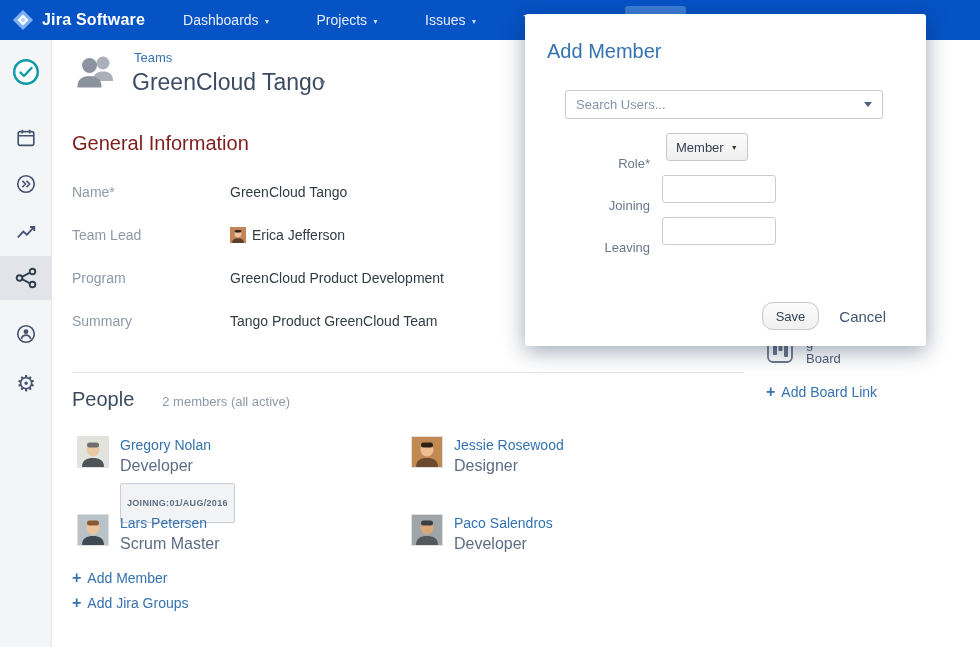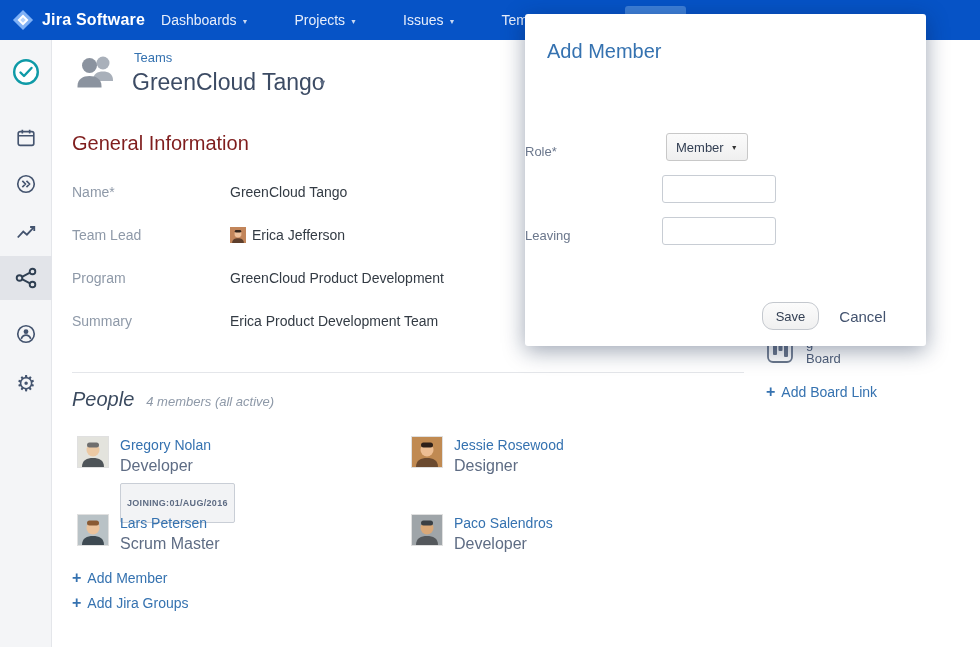--- a/index.html
+++ b/index.html
@@ -4,21 +4,21 @@
 <style>
   * { box-sizing: border-box; margin: 0; padding: 0; }
   html,body { width: 980px; height: 647px; }
   body { font-family: "Liberation Sans", sans-serif; background:#fff; }
   .app { position:relative; width:980px; height:647px; overflow:hidden; background:#fff; }
 
   
   .topnav { position:absolute; top:0; left:0; width:980px; height:40px; background:#0653C6; display:flex; align-items:center; }
   .brand { display:flex; align-items:center; gap:8px; margin-left:12px; text-decoration:none; cursor:pointer; }
   .brand-text { color:#fff; font-size:16px; font-weight:bold; letter-spacing:.2px; }
-  .navitems { display:flex; align-items:center; margin-left:16px; gap:46px; }
+  .navitems { display:flex; align-items:center; margin-left:38px; gap:46px; }
   .navitem { display:flex; align-items:center; gap:5px; color:#E7EEFB; font-size:14px; text-decoration:none; cursor:pointer; }
   .navitem .caret { font-size:7px; color:#C9D9F2; line-height:1; padding-top:2px; }
   .create-btn { position:absolute; left:625px; top:6px; width:61px; height:28px; background:#3E7FD8; border:none; border-radius:3px; color:#fff; font-size:14px; font-family:inherit; cursor:pointer; }
 
   
   .sidebar { position:absolute; top:40px; left:0; width:52px; height:607px; background:#F4F5F7; border-right:1px solid #E4E6EA; }
   .side-item { position:absolute; left:0; width:52px; height:28px; display:flex; align-items:center; justify-content:center; cursor:pointer; }
   .side-item.active-box { height:44px; background:#E2E4E9; }
   .gear-glyph { font-size:22px; color:#44546F; line-height:1; }
 
@@ -31,21 +31,21 @@
   
   .section-heading { position:absolute; left:72px; font-size:20px; font-weight:400; color:#7f1d1d; }
   .gi-heading { top:132px; }
   .fields { position:absolute; left:72px; top:170px; width:620px; }
   .frow { display:flex; align-items:center; height:43px; }
   .frow .flabel { width:158px; flex:none; font-size:14px; color:#8E99A8; }
   .frow .fvalue { font-size:14px; color:#333B44; display:flex; align-items:center; gap:6px; }
   .divider { position:absolute; left:72px; top:372px; width:672px; height:1px; background:#E4E6EA; }
 
   
-  .people-head { position:absolute; left:72px; top:388px; display:flex; align-items:baseline; gap:12px;font-style:italic; }
+  .people-head { position:absolute; left:72px; top:388px; display:flex; align-items:baseline; gap:28px; }
   .people-head h2 { font-size:20px; font-weight:400; color:#3B4A5F; }
   .people-sub { font-size:13px; color:#8E99A8; }
   .member { position:absolute; display:flex; gap:12px; align-items:flex-start; }
   .member .avatar { flex:none; outline:1px solid rgba(0,0,0,.12); }
   .member-name { font-size:14px; color:#3572B0; text-decoration:none; cursor:pointer; display:block; }
   .member-role { font-size:16px; color:#5E6C84; margin-top:4px; }
   .badge { display:inline-block; margin-top:8px; font-size:9px; font-weight:bold; letter-spacing:.3px; color:#5E6C84; background:#F2F3F5; border:1px solid #C9CED6; border-radius:2px; padding:14px 6px; }
   .add-link { position:absolute; display:flex; align-items:center; gap:6px; text-decoration:none; cursor:pointer; }
   .add-link .plus { color:#3572B0; font-size:16px; font-weight:bold; line-height:1; }
   .add-link .add-label { color:#3572B0; font-size:14px; }
@@ -55,21 +55,21 @@
   .board-text { font-size:13px; color:#505F79; line-height:15px; }
 
   
   .modal { position:absolute; left:525px; top:14px; width:401px; height:332px; background:#fff; border-radius:3px; box-shadow:0 5px 22px rgba(9,30,66,.4); z-index:100; }
   .modal-title { position:absolute; left:22px; top:26px; font-size:20px; font-weight:400; color:#3572B0; }
   .select { position:absolute; left:40px; top:76px; width:318px; height:29px; border:1px solid #C9C9C9; border-radius:3px; display:flex; align-items:center; justify-content:space-between; padding:0 10px; cursor:pointer; background:#fff; }
   .select .ph { font-size:13px; color:#8993A4; }
   .sel-caret { width:0; height:0; border-left:4px solid transparent; border-right:4px solid transparent; border-top:5px solid #505F79; }
   .mrow { position:absolute; left:0; width:100%; height:29px; }
   .mrow-role { top:119px; } .mrow-joining { top:161px; } .mrow-leaving { top:203px; }
-  .mlabel { position:absolute; left:0; top:4px; width:125px; line-height:29px; text-align:left; font-size:13px; color:#6B778C; }
+  .mlabel { position:absolute; left:0; top:16px; width:125px; line-height:29px; text-align:right; font-size:13px; color:#6B778C; }
   .dropdown-btn { position:absolute; left:141px; top:0; height:28px; min-width:76px; background:linear-gradient(#FBFBFB,#EFEFEF); border:1px solid #C8C8C8; border-radius:3px; display:flex; align-items:center; gap:7px; padding:0 9px; font-size:13px; color:#344054; font-family:inherit; cursor:pointer; }
   .dropdown-btn .caret-dark { font-size:7px; color:#333; line-height:1; padding-top:1px; }
   .minput { position:absolute; left:137px; top:0; width:114px; height:28px; border:1px solid #C8CDD4; border-radius:3px; font-family:inherit; font-size:13px; padding:0 6px; }
   .modal-actions { position:absolute; left:0; top:288px; width:100%; display:flex; justify-content:flex-end; align-items:center; gap:20px; padding-right:40px; }
   .btn { height:28px; padding:0 13px; background:linear-gradient(#FCFCFC,#F0F0F0); border:1px solid #C4C8CE; border-radius:11px; font-size:13px; color:#344054; font-family:inherit; cursor:pointer; }
   .btn-link { background:none; border:none; font-size:15px; color:#42526E; font-family:inherit; cursor:pointer; }
 
   svg { display:block; }
 </style>
 </head>
@@ -179,29 +179,29 @@
         </svg>
         <span>Erica Jefferson</span>
       </div>
     </div>
     <div class="frow">
       <div class="flabel">Program</div>
       <div class="fvalue">GreenCloud Product Development</div>
     </div>
     <div class="frow">
       <div class="flabel">Summary</div>
-      <div class="fvalue">Erica Product Development Team</div>
+      <div class="fvalue">Tango Product GreenCloud Team</div>
     </div>
   </div>
 
   <div class="divider"></div>
 
   <div class="people-head">
     <h2>People</h2>
-    <span class="people-sub">4 members (all active)</span>
+    <span class="people-sub">2 members (all active)</span>
   </div>
 
   <div class="member" style="left:78px;top:437px;">
     <svg class="avatar" width="30" height="30" viewBox="0 0 30 30">
       <rect width="30" height="30" fill="#E3E3DD"></rect>
       <circle cx="15" cy="13" r="6.5" fill="#EBC9A4"></circle>
       <rect x="9" y="5.5" width="12" height="5" rx="2.5" fill="#6E6E6E"></rect>
       <path d="M4 30 C4 23 9 21 15 21 C21 21 26 23 26 30 Z" fill="#4E5458"></path>
     </svg>
     <div>
@@ -272,30 +272,35 @@
     </span>
   </a>
   <a class="add-link" style="left:766px;top:384px;">
     <span class="plus">+</span>
     <span class="add-label">Add Board Link</span>
   </a>
 
   <div class="modal">
     <h2 class="modal-title">Add Member</h2>
 
+    <div class="select">
+      <span class="ph">Search Users...</span>
+      <span class="sel-caret"></span>
+    </div>
 
     <div class="mrow mrow-role">
       <label class="mlabel">Role*</label>
       <button class="dropdown-btn">
         <span>Member</span>
         <span class="caret-dark">▼</span>
       </button>
     </div>
 
     <div class="mrow mrow-joining">
+      <label class="mlabel">Joining</label>
       <input class="minput" style="">
     </div>
 
     <div class="mrow mrow-leaving">
       <label class="mlabel">Leaving</label>
       <input class="minput" style="">
     </div>
 
     <div class="modal-actions">
       <button class="btn">Save</button>

